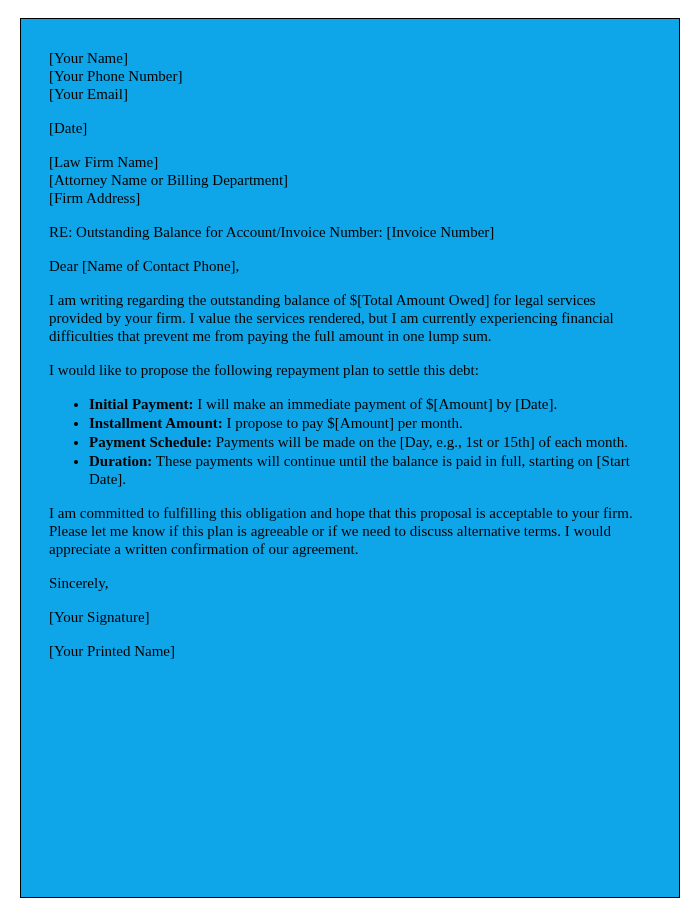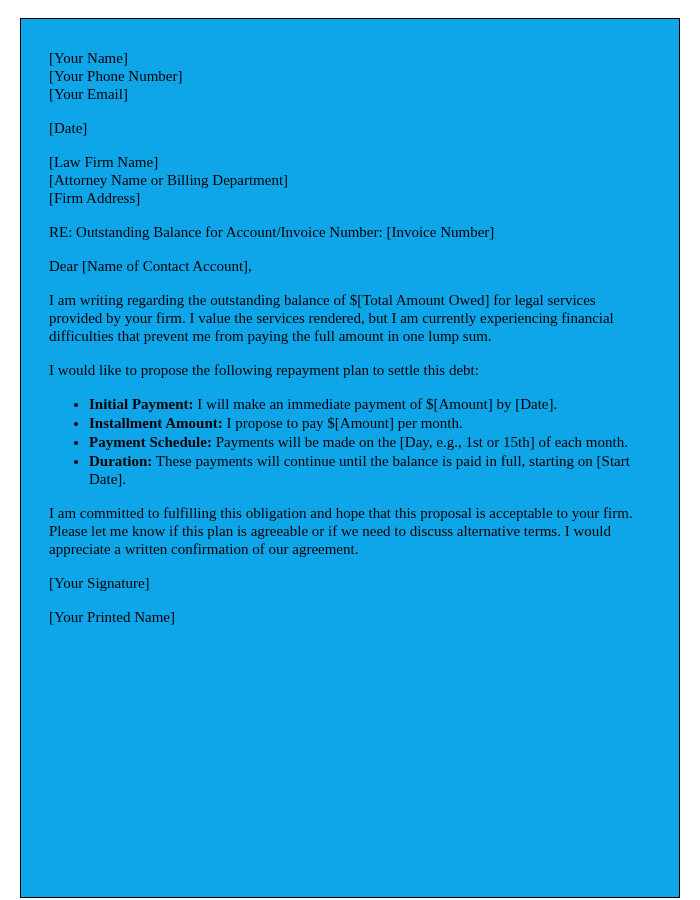--- a/index.html
+++ b/index.html
@@ -51,35 +51,36 @@
     <div class="block">[Date]</div>
 
     <div class="block">
       <div class="line">[Law Firm Name]</div>
       <div class="line">[Attorney Name or Billing Department]</div>
       <div class="line">[Firm Address]</div>
     </div>
 
     <p class="para">RE: Outstanding Balance for Account/Invoice Number: [Invoice Number]</p>
 
-    <p class="para">Dear [Name of Contact Account],</p>
+    <p class="para">Dear [Name of Contact Phone],</p>
 
     <p class="para">I am writing regarding the outstanding balance of $[Total Amount Owed] for legal services provided by your firm. I value the services rendered, but I am currently experiencing financial difficulties that prevent me from paying the full amount in one lump sum.</p>
 
     <p class="para">I would like to propose the following repayment plan to settle this debt:</p>
 
     <ul class="bullets">
       <li><strong>Initial Payment:</strong><span> I will make an immediate payment of $[Amount] by [Date].</span></li>
       <li><strong>Installment Amount:</strong><span> I propose to pay $[Amount] per month.</span></li>
       <li><strong>Payment Schedule:</strong><span> Payments will be made on the [Day, e.g., 1st or 15th] of each month.</span></li>
       <li><strong>Duration:</strong><span> These payments will continue until the balance is paid in full, starting on [Start Date].</span></li>
     </ul>
 
     <p class="para">I am committed to fulfilling this obligation and hope that this proposal is acceptable to your firm. Please let me know if this plan is agreeable or if we need to discuss alternative terms. I would appreciate a written confirmation of our agreement.</p>
 
 
+    <p class="para">Sincerely,</p>
 
     <p class="para">[Your Signature]</p>
 
     <p class="para">[Your Printed Name]</p>
 
   </div>
 </div>
 
 </body></html>

